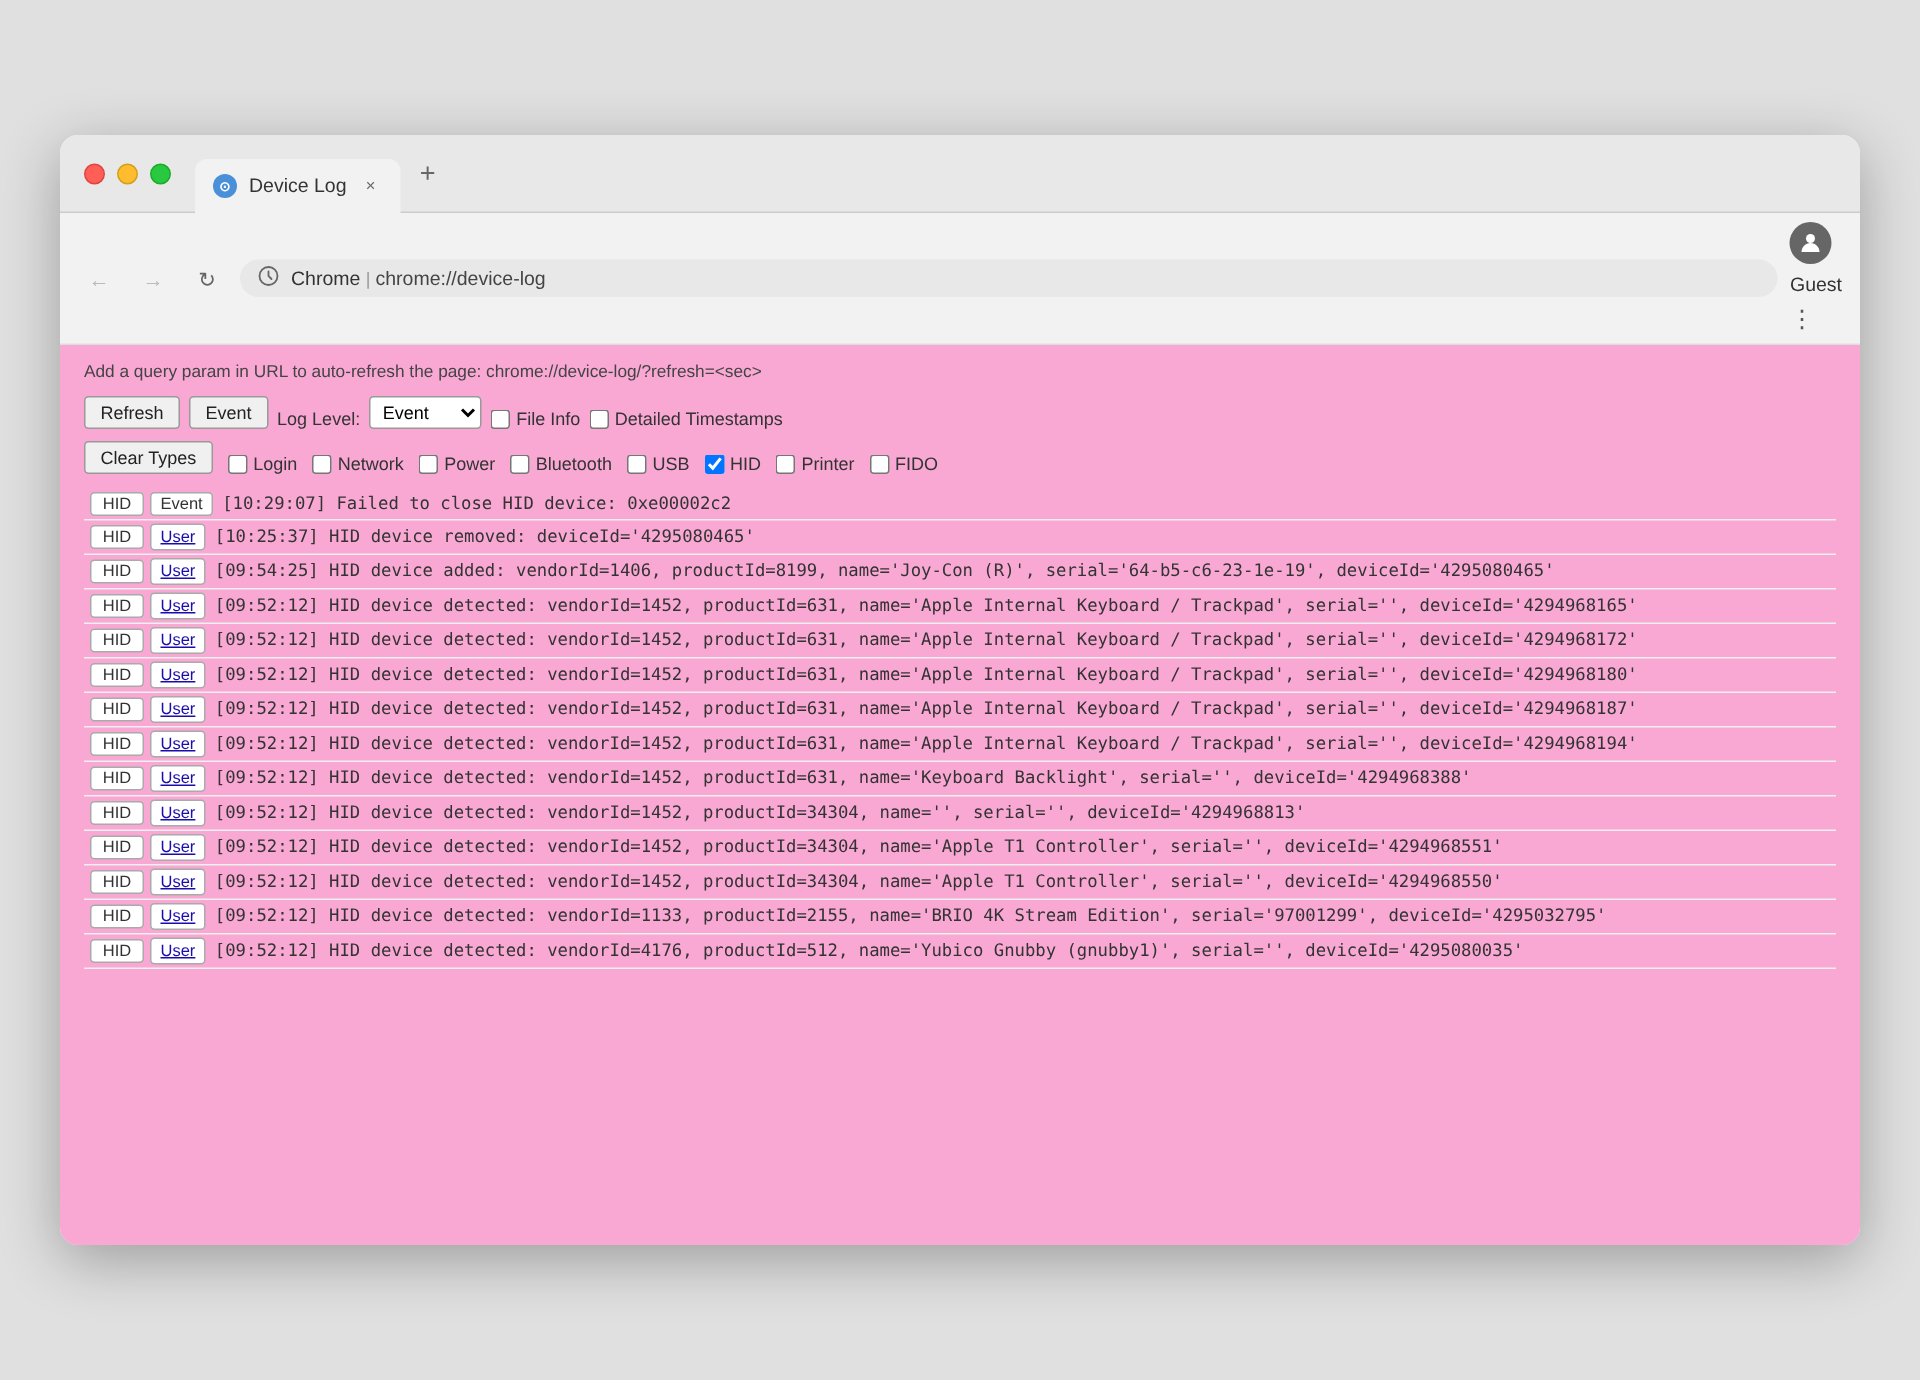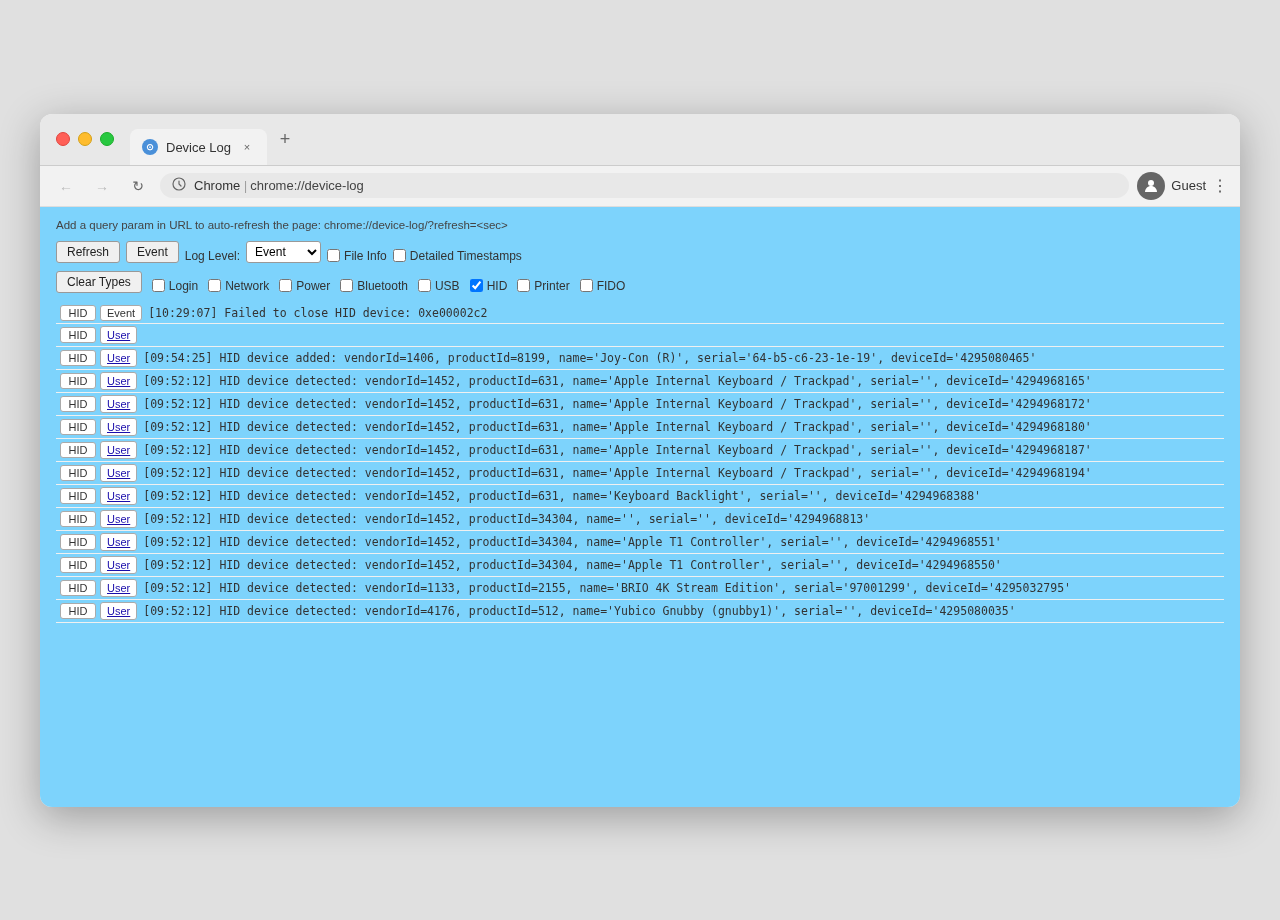--- a/index.html
+++ b/index.html
@@ -131,22 +131,22 @@
     }
     .address-text {
       font-size: 13px;
       color: #333;
       flex: 1;
     }
     .address-divider { color: #999; font-size: 12px; }
     .address-url { color: #444; }
     .nav-right {
       display: flex;
-      align-items: center;
       gap: 6px;
+      flex-direction: column;
     }
     .user-icon {
       width: 28px;
       height: 28px;
       border-radius: 50%;
       background: #666;
       display: flex;
       align-items: center;
       justify-content: center;
       color: white;
@@ -156,21 +156,21 @@
       font-size: 13px;
       color: #333;
     }
     .menu-btn {
       font-size: 16px;
       color: #555;
       cursor: pointer;
     }
     
     .page-content {
-      background: #7dd3fc;
+      background: #f9a8d4;
       padding: 12px 16px;
       min-height: 600px;
     }
     .hint-text {
       font-size: 11.5px;
       color: #444;
       margin-bottom: 10px;
     }
     .toolbar {
       display: flex;
@@ -387,20 +387,21 @@
 
     <div class="log-entries" id="log-entries">
     <div class="log-row">
           <span class="badge">HID</span>
           <span class="badge-event">Event</span>
           <span class="log-message">[10:29:07] Failed to close HID device: 0xe00002c2</span>
         </div>
         <div class="log-row">
           <span class="badge">HID</span>
           <span class="badge-user">User</span>
+          <span class="log-message">[10:25:37] HID device removed: deviceId='4295080465'</span>
         </div>
         <div class="log-row">
           <span class="badge">HID</span>
           <span class="badge-user">User</span>
           <span class="log-message">[09:54:25] HID device added: vendorId=1406, productId=8199, name='Joy-Con (R)', serial='64-b5-c6-23-1e-19', deviceId='4295080465'</span>
         </div>
         <div class="log-row">
           <span class="badge">HID</span>
           <span class="badge-user">User</span>
           <span class="log-message">[09:52:12] HID device detected: vendorId=1452, productId=631, name='Apple Internal Keyboard / Trackpad', serial='', deviceId='4294968165'</span>

